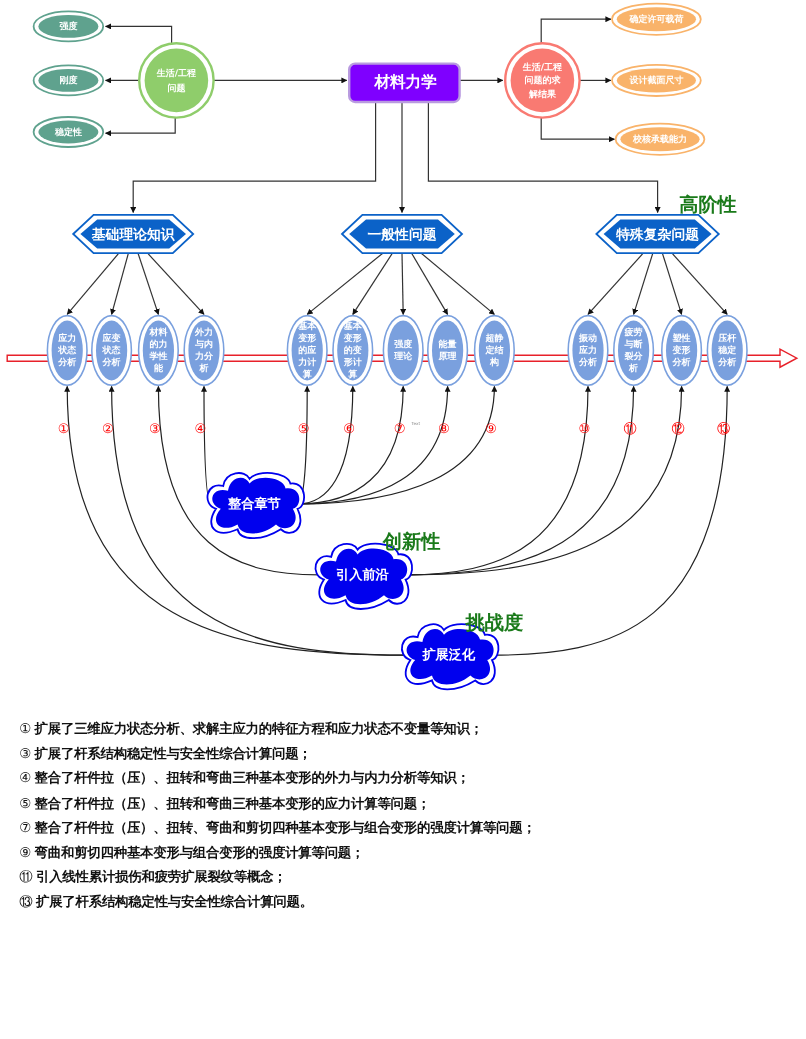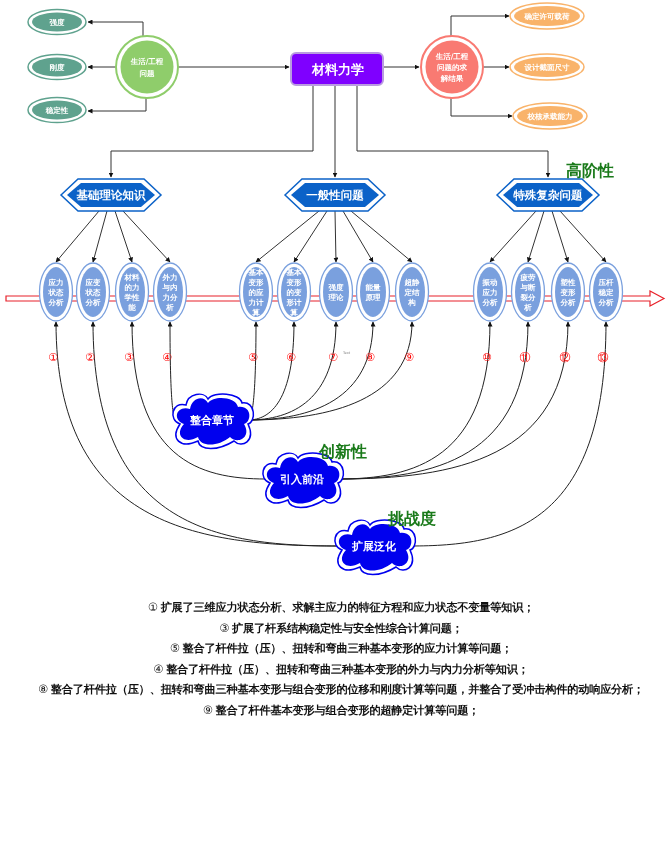--- a/index.html
+++ b/index.html
@@ -1,19 +1,19 @@
 <!DOCTYPE html>
 <html><head>
 <meta charset="utf-8">
 <style>
   html, body { margin: 0; padding: 0; background: #ffffff; }
   body { width: 672px; height: 866px; position: relative; overflow: hidden;
          font-family: "DejaVu Sans", "Liberation Sans", sans-serif; }
   #diagram { position: absolute; left: 0; top: 0; width: 672px; height: 580px; }
-  .notes { position: absolute; left: 16px; top: 598px; width: 650px; text-align: center; }
+  .notes { position: absolute; left: 16px; top: 598px; width: 650px; }
   .note { font-size: 11.2px; font-weight: bold; color: #111; height: 20.5px; line-height: 20.5px; white-space: nowrap; letter-spacing: -0.2px; }
   .note .num { font-weight: normal; margin-right: 3px; }
 </style>
 </head>
 <body>
 
 <svg id="diagram" xmlns="http://www.w3.org/2000/svg" width="672" height="580" viewBox="0 0 672 580">
   <defs>
     <marker id="arrow" viewBox="0 0 10 10" refX="9" refY="5" markerWidth="5" markerHeight="5" orient="auto-start-reverse">
       <path d="M0,0 L10,5 L0,10 z" fill="#111"></path>
@@ -302,17 +302,19 @@
 
   <text x="590" y="176" text-anchor="middle" font-size="16" font-weight="bold" fill="#1a7a1a">高阶性</text>
   <text x="343" y="457" text-anchor="middle" font-size="16" font-weight="bold" fill="#1a7a1a">创新性</text>
   <text x="412" y="524" text-anchor="middle" font-size="16" font-weight="bold" fill="#1a7a1a">挑战度</text>
   <text x="343" y="354" font-size="3.5" fill="#888">Text</text>
 </svg>
 
 <div class="notes" id="notes">
     <div class="note"><span class="num">①</span><span>扩展了三维应力状态分析、求解主应力的特征方程和应力状态不变量等知识；</span></div>
     <div class="note"><span class="num">③</span><span>扩展了杆系结构稳定性与安全性综合计算问题；</span></div>
+    <div class="note"><span class="num">④</span><span>整合了杆件拉（压）、扭转和弯曲三种基本变形的外力与内力分析等知识；</span></div>
     <div class="note"><span class="num">⑤</span><span>整合了杆件拉（压）、扭转和弯曲三种基本变形的应力计算等问题；</span></div>
-    <div class="note"><span class="num">④</span><span>整合了杆件拉（压）、扭转和弯曲三种基本变形的外力与内力分析等知识；</span></div>
-    <div class="note"><span class="num">⑧</span><span>整合了杆件拉（压）、扭转和弯曲三种基本变形与组合变形的位移和刚度计算等问题，并整合了受冲击构件的动响应分析；</span></div>
-    <div class="note"><span class="num">⑨</span><span>整合了杆件基本变形与组合变形的超静定计算等问题；</span></div>
+    <div class="note"><span class="num">⑦</span><span>整合了杆件拉（压）、扭转、弯曲和剪切四种基本变形与组合变形的强度计算等问题；</span></div>
+    <div class="note"><span class="num">⑨</span><span>弯曲和剪切四种基本变形与组合变形的强度计算等问题；</span></div>
+    <div class="note"><span class="num">⑪</span><span>引入线性累计损伤和疲劳扩展裂纹等概念；</span></div>
+    <div class="note"><span class="num">⑬</span><span>扩展了杆系结构稳定性与安全性综合计算问题。</span></div>
   </div>
 
 </body></html>

